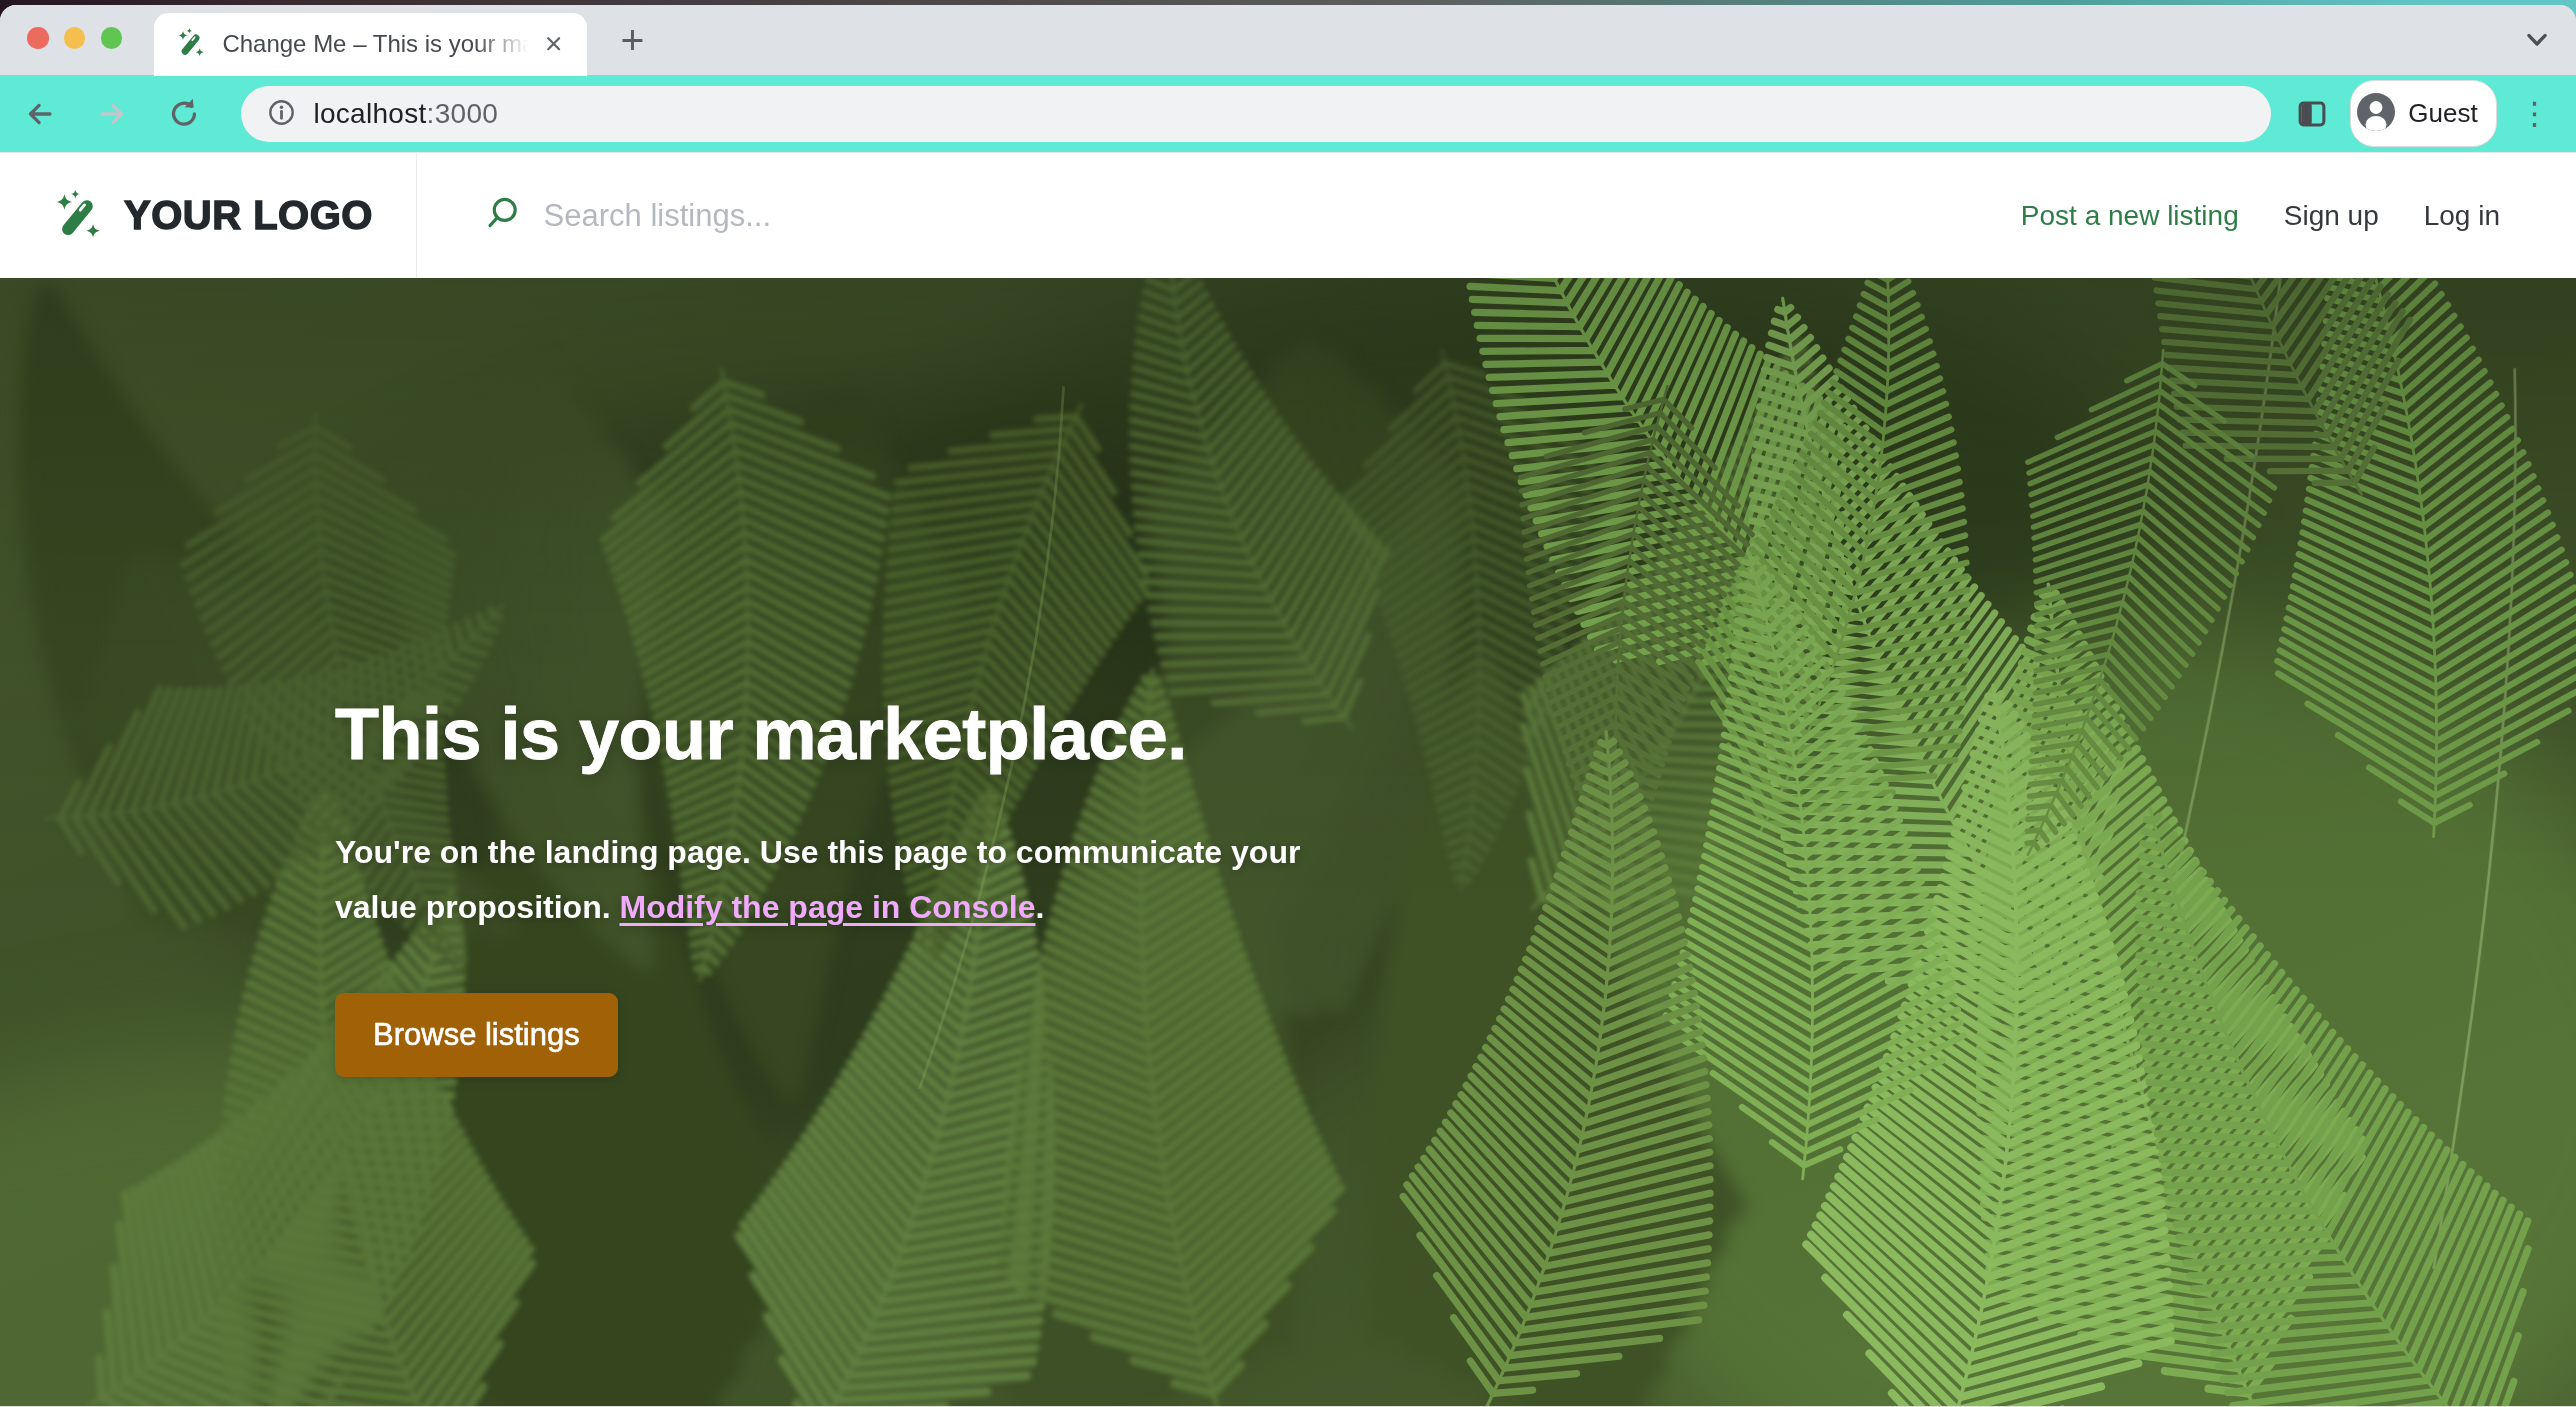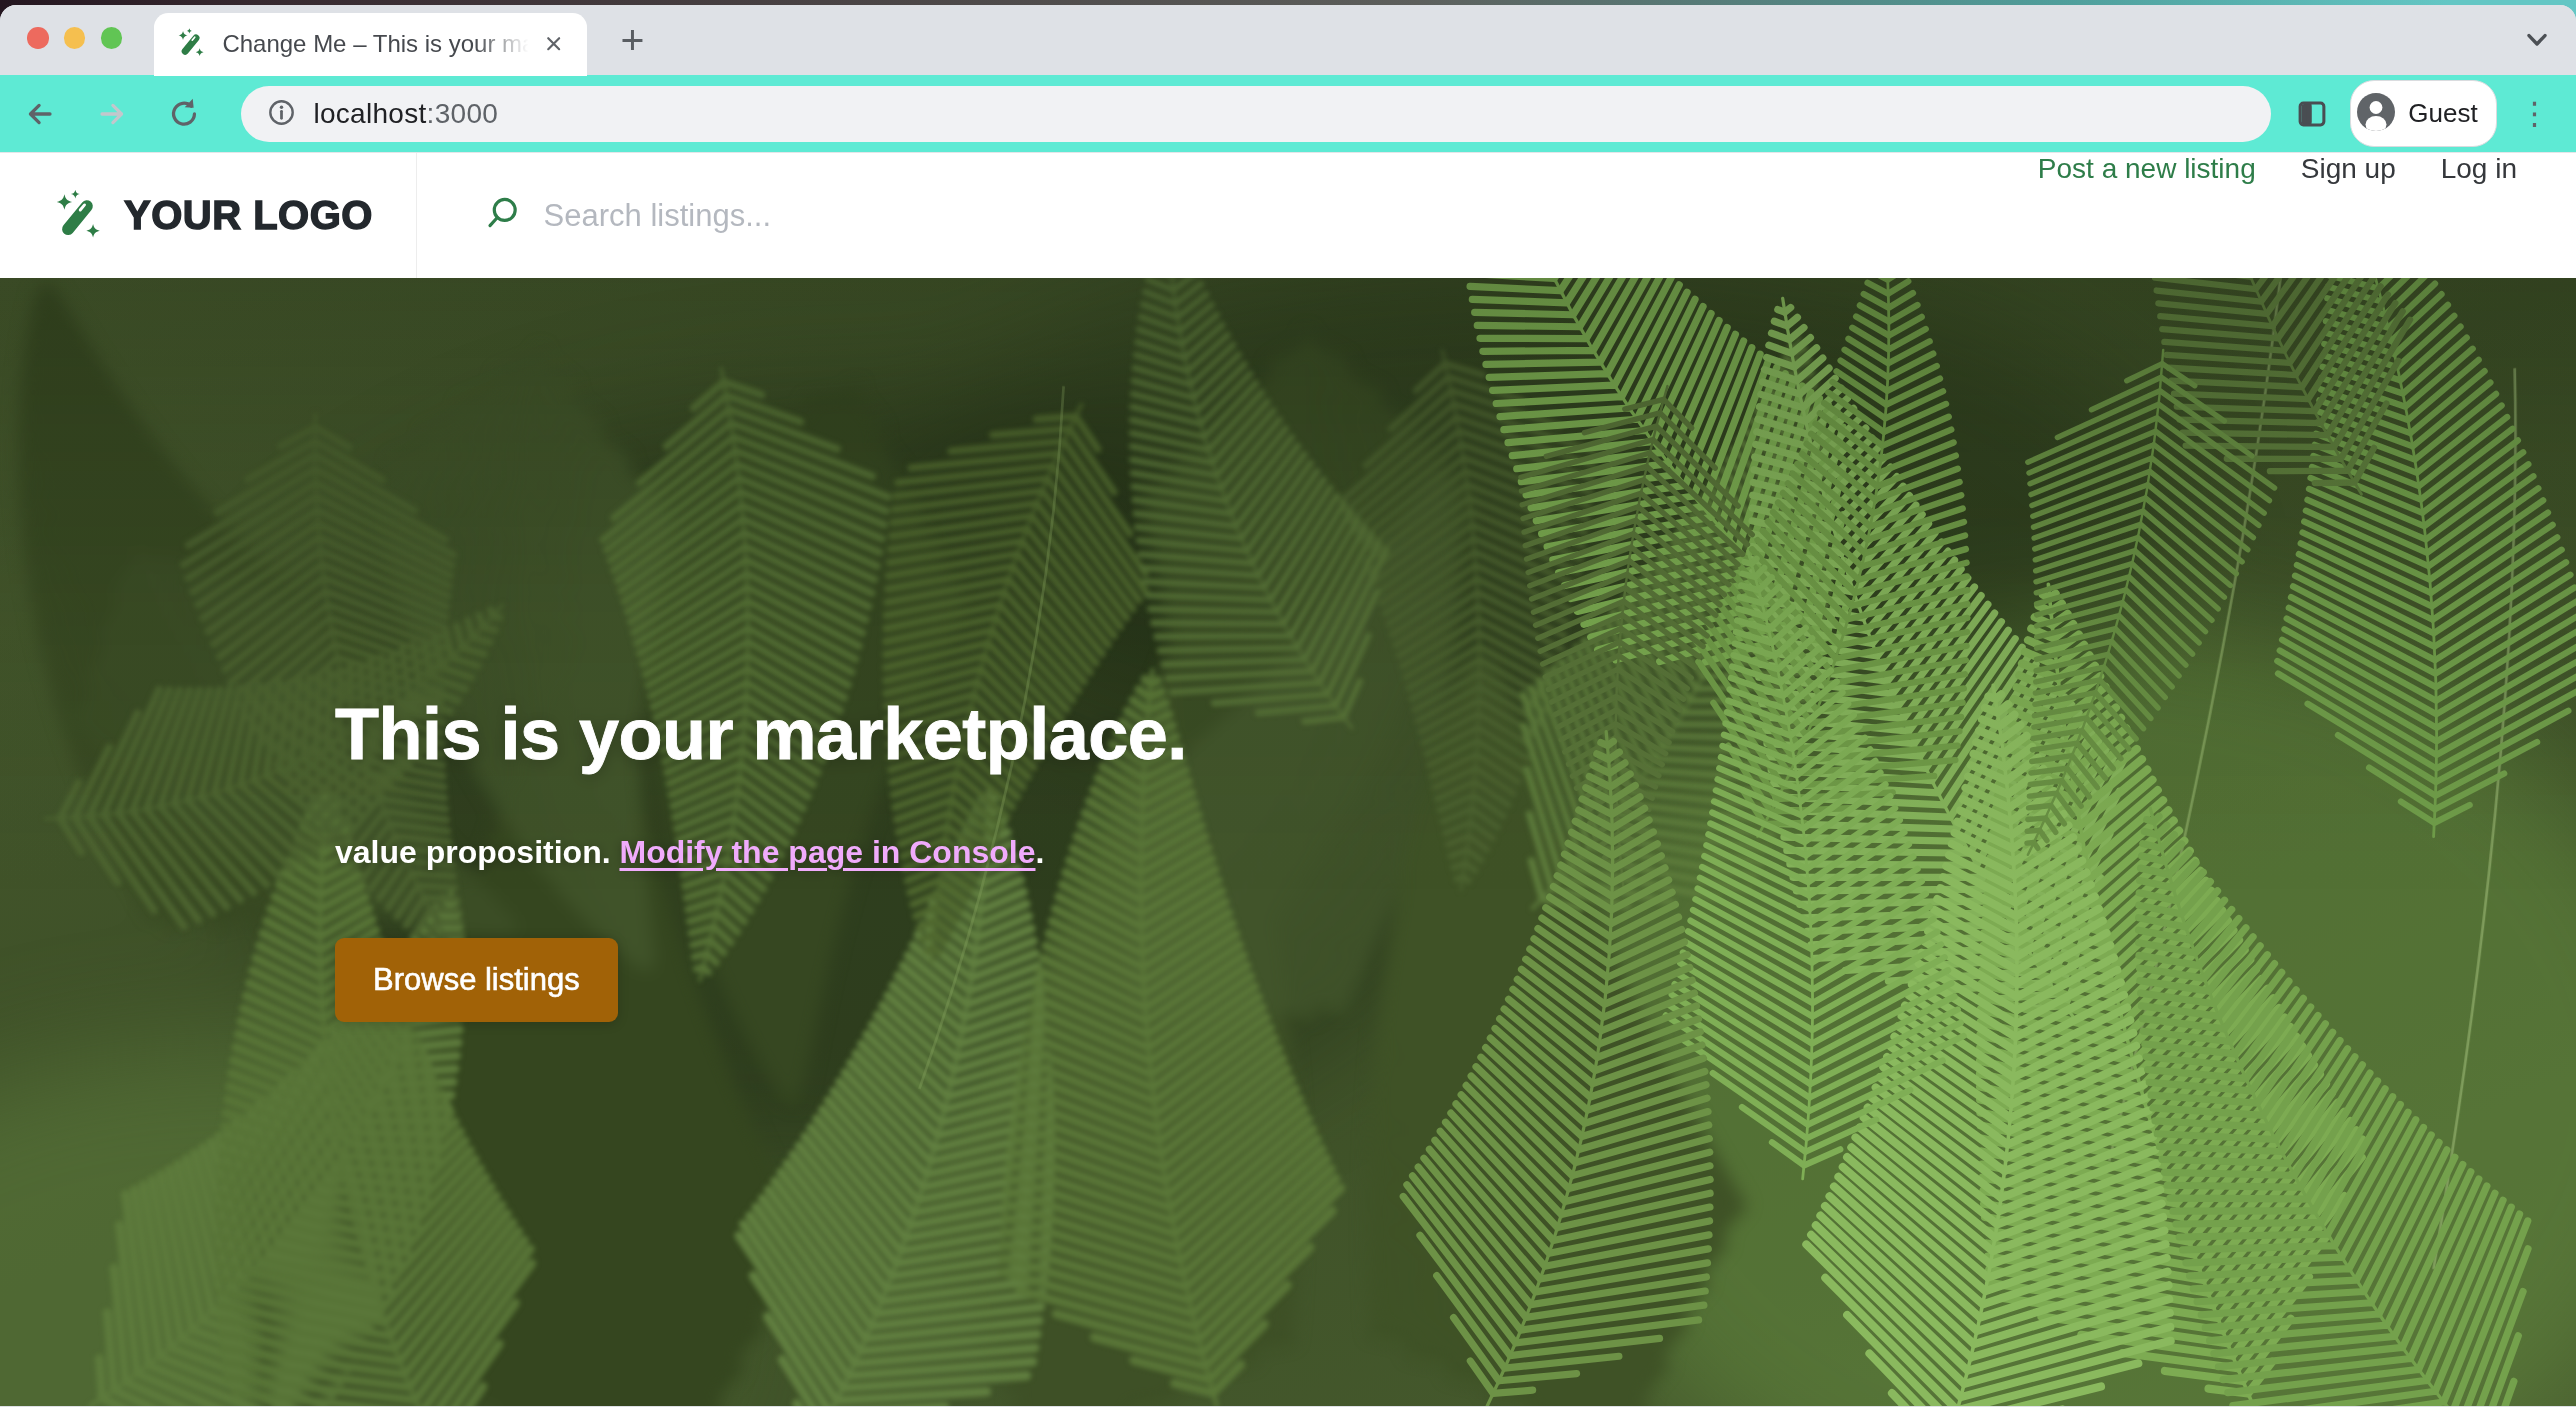--- a/index.html
+++ b/index.html
@@ -32,21 +32,21 @@
   .guest-label{margin-left:12.6px;font-size:26px;color:#202124;}
   .kebab{margin-left:20px;font-size:31px;color:#5f6368;flex:none;display:flex;align-items:center;justify-content:center;width:36px;height:40px;letter-spacing:0;}
 
   
   .site-header{height:125px;background:#fff;display:flex;align-items:stretch;}
   .logo-wrap{width:417px;display:flex;align-items:center;gap:20px;padding-left:54px;border-right:1.8px solid #ededed;}
   .logo-text{font-size:40px;font-weight:bold;color:#23282d;-webkit-text-stroke:1.4px #23282d;letter-spacing:0.5px;}
   .search-wrap{flex:1;display:flex;align-items:center;gap:21.6px;padding-left:65px;}
   .search-input{border:none;outline:none;font-size:31px;color:#4a4a4a;width:649px;background:transparent;font-family:inherit;}
   .search-input::placeholder{color:#b4b8bf;opacity:1;}
-  .nav-links{display:flex;gap:45px;padding-right:59px;font-size:28px;white-space:nowrap;}
+  .nav-links{display:flex;align-items:center;gap:45px;padding-right:76px;font-size:28px;white-space:nowrap;}
   .link-green{color:#2e7d49;}
   .link-dark{color:#35383c;}
 
   
   .hero{position:relative;height:1128px;background:#42552a;overflow:hidden;}
   #fern-svg{position:absolute;inset:0;display:block;}
   #fern-back{filter:blur(9px);}
   #fern-mid{filter:blur(3px);}
   #fern-front{filter:blur(0.6px);}
   #fern-glow{filter:blur(60px);}
@@ -340,20 +340,21 @@
             <g>
               <path d="M1650 1252Q1820.8 896.2 1782.0 503.5" stroke-width="3.6" stroke="#6d9246" fill="none" stroke-linecap="round"></path>
               <path d="M1656.6 1238.0L1631.3 1202.1M1656.6 1238.0L1700.4 1234.4M1663.1 1224.0L1612.7 1153.9M1663.1 1224.0L1749.1 1216.0M1669.4 1210.0L1594.0 1107.3M1669.4 1210.0L1796.1 1196.8M1675.5 1196.0L1575.4 1062.5M1675.5 1196.0L1841.2 1176.9M1681.5 1181.9L1556.9 1019.4M1681.5 1181.9L1884.6 1156.4M1687.3 1167.8L1560.9 1006.4M1687.3 1167.8L1890.4 1140.1M1692.9 1153.6L1567.2 996.6M1692.9 1153.6L1891.9 1124.4M1698.4 1139.5L1573.5 986.8M1698.4 1139.5L1893.2 1108.8M1703.7 1125.3L1579.8 977.0M1703.7 1125.3L1894.4 1093.2M1708.9 1111.1L1585.9 967.1M1708.9 1111.1L1895.3 1077.6M1713.9 1096.8L1592.0 957.1M1713.9 1096.8L1896.1 1062.1M1718.8 1082.5L1597.9 947.1M1718.8 1082.5L1896.7 1046.6M1723.4 1068.2L1603.8 937.0M1723.4 1068.2L1897.1 1031.2M1728.0 1053.9L1609.7 926.9M1728.0 1053.9L1897.3 1015.9M1732.3 1039.5L1615.4 916.7M1732.3 1039.5L1897.4 1000.6M1736.5 1025.1L1621.1 906.5M1736.5 1025.1L1897.2 985.4M1740.6 1010.7L1626.7 896.2M1740.6 1010.7L1896.9 970.3M1744.4 996.3L1632.2 885.8M1744.4 996.3L1896.5 955.2M1748.2 981.8L1637.6 875.4M1748.2 981.8L1895.8 940.1M1751.7 967.3L1643.0 864.9M1751.7 967.3L1895.0 925.2M1755.1 952.8L1648.3 854.3M1755.1 952.8L1894.0 910.3M1758.3 938.2L1653.5 843.7M1758.3 938.2L1892.8 895.4M1761.4 923.6L1658.7 833.0M1761.4 923.6L1891.5 880.7M1764.3 909.0L1663.8 822.3M1764.3 909.0L1889.9 866.0M1767.1 894.3L1668.8 811.4M1767.1 894.3L1888.3 851.4M1769.7 879.7L1673.7 800.5M1769.7 879.7L1886.4 836.8M1772.1 865.0L1678.6 789.5M1772.1 865.0L1884.4 822.3M1774.3 850.2L1683.4 778.5M1774.3 850.2L1882.2 807.9M1776.4 835.5L1688.1 767.3M1776.4 835.5L1879.9 793.6M1778.4 820.7L1692.8 756.1M1778.4 820.7L1877.4 779.4M1780.2 805.9L1697.3 744.8M1780.2 805.9L1874.7 765.2M1781.8 791.0L1701.9 733.5M1781.8 791.0L1871.8 751.1M1783.3 776.1L1706.3 722.0M1783.3 776.1L1868.8 737.1M1784.6 761.2L1710.7 710.5M1784.6 761.2L1865.7 723.1M1785.7 746.3L1715.0 698.9M1785.7 746.3L1862.3 709.3M1786.7 731.4L1719.3 687.2M1786.7 731.4L1858.8 695.5M1787.5 716.4L1723.5 675.4M1787.5 716.4L1855.2 681.8M1788.1 701.3L1727.6 663.5M1788.1 701.3L1851.3 668.2M1788.6 686.3L1731.7 651.6M1788.6 686.3L1847.3 654.7M1789.0 671.2L1735.8 639.5M1789.0 671.2L1843.2 641.3M1789.1 656.1L1739.8 627.4M1789.1 656.1L1838.8 628.0M1789.1 641.0L1743.7 615.2M1789.1 641.0L1834.3 614.8M1789.0 625.8L1747.7 603.0M1789.0 625.8L1829.6 601.7M1788.7 610.7L1751.6 590.6M1788.7 610.7L1824.7 588.7M1788.2 595.4L1755.5 578.2M1788.2 595.4L1819.6 575.9M1787.6 580.2L1759.4 565.7M1787.6 580.2L1814.3 563.2M1786.8 564.9L1763.3 553.2M1786.8 564.9L1808.7 550.6M1785.8 549.6L1767.4 540.6M1785.8 549.6L1802.9 538.2M1784.7 534.3L1771.6 528.1M1784.7 534.3L1796.7 526.1M1783.4 518.9L1776.1 515.6M1783.4 518.9L1790.0 514.3" stroke-width="8" stroke="#6d9246" fill="none" stroke-linecap="round"></path>
             </g>
           </g>
       </svg>
       <div class="hero-shade"></div>
       <div class="hero-content">
         <h1 class="hero-title">This is your marketplace.</h1>
         <p class="hero-desc">
+          <span class="line">You're on the landing page. Use this page to communicate your</span>
           <span class="line"><span>value proposition. </span><span class="hero-link">Modify the page in Console</span><span>.</span></span>
         </p>
         <button class="cta">Browse listings</button>
       </div>
     </div>
 
   </div>
 </div>
 
 

